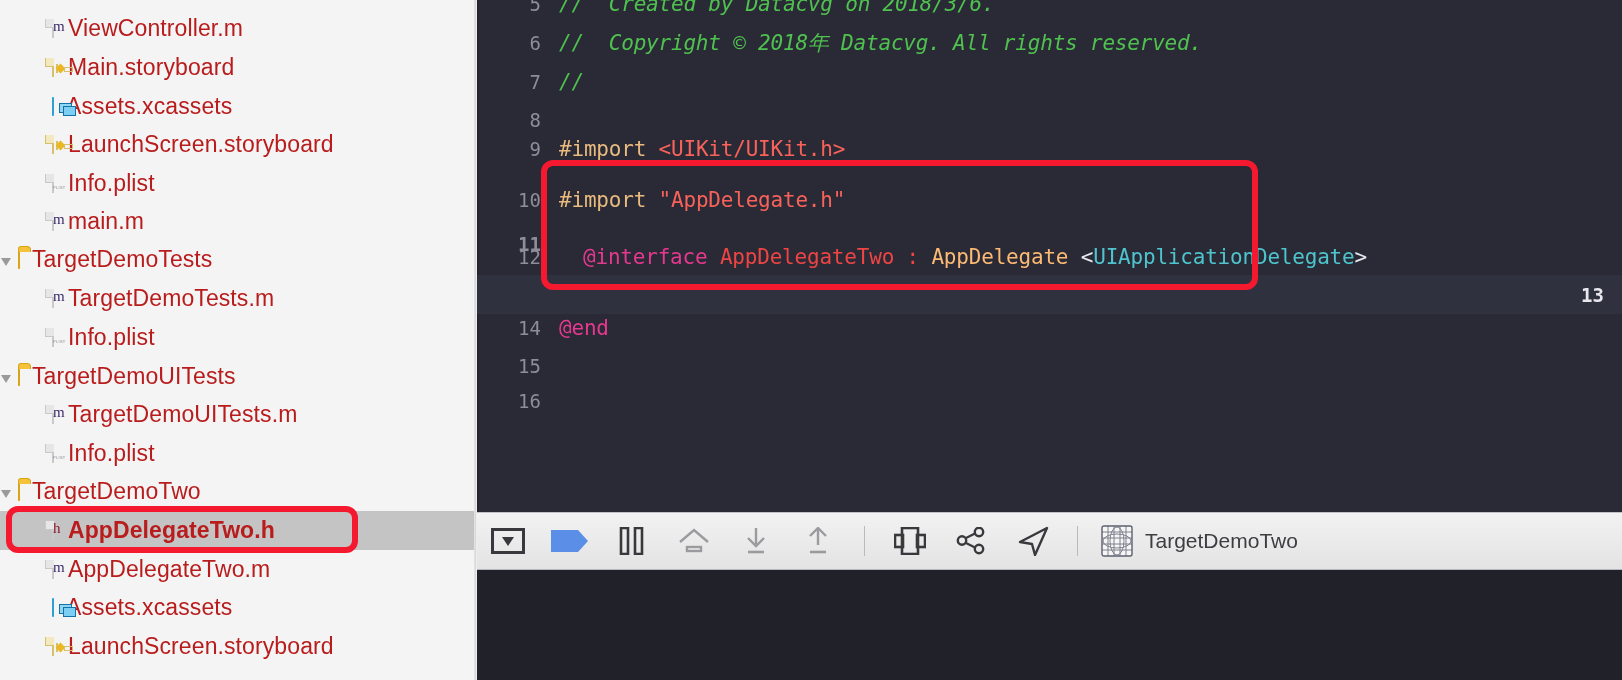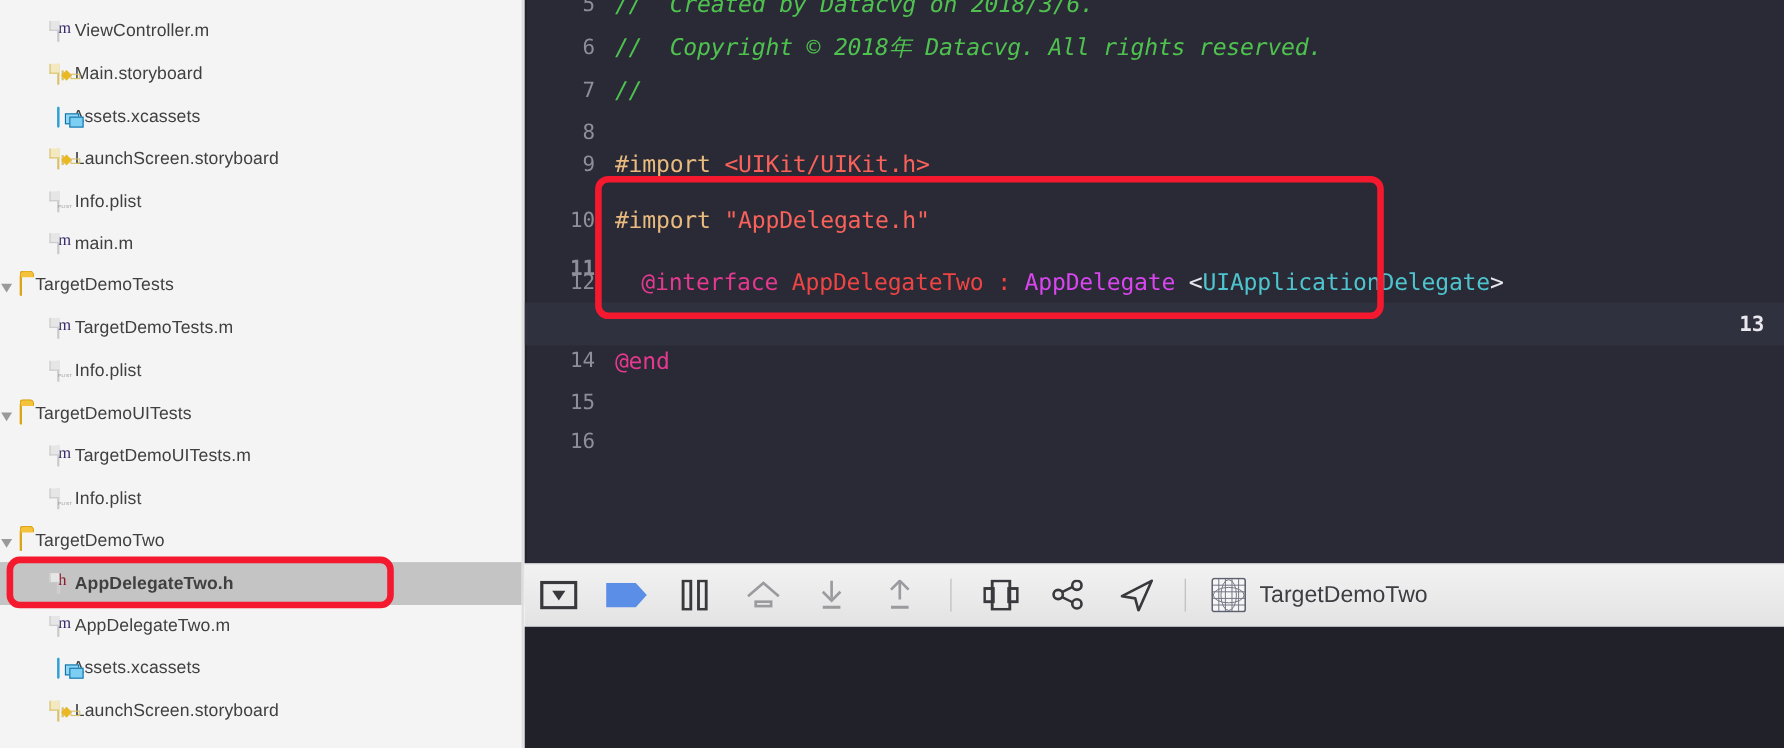--- a/index.html
+++ b/index.html
@@ -50,22 +50,22 @@
   .disclosure {
     position: absolute;
     width: 0; height: 0;
     border-left: 8px solid #9a9a9a;
     border-top: 5.5px solid transparent;
     border-bottom: 5.5px solid transparent;
     transform: rotate(90deg);
   }
 
   .row-label {
-    font-size: 16px;
-    color: #404040;
+    font-size: 23px;
+    color: #b91c1c;
     letter-spacing: 0.1px;
     white-space: nowrap;
     text-align: right;
   }
   .file-row.selected .row-label { font-weight: bold; }
 
   
   .icn { position: relative; flex: 0 0 auto; }
 
   
@@ -227,21 +227,21 @@
   .code-text {
     flex: 0 0 auto;
     padding-left: 18px;
     letter-spacing: -0.2px;
   }
   .tok-comment  { color: #4fc14f; font-style: italic; }
   .tok-pre      { color: #e9bb7f; }
   .tok-string   { color: #f9625a; }
   .tok-keyword  { color: #e5388f; }
   .tok-plain    { color: #ef4444; }
-  .tok-type     { color: #d946ef; }
+  .tok-type     { color: #fdba74; }
   .tok-proto    { color: #4ec5ce; }
   .tok-punct    { color: #e7e7ee; }
 
   
   #code-highlight-box {
     position: absolute;
     left: 541px; top: 160px;
     width: 717px; height: 130px;
     border: 6px solid #f5192f;
     border-radius: 12px;

